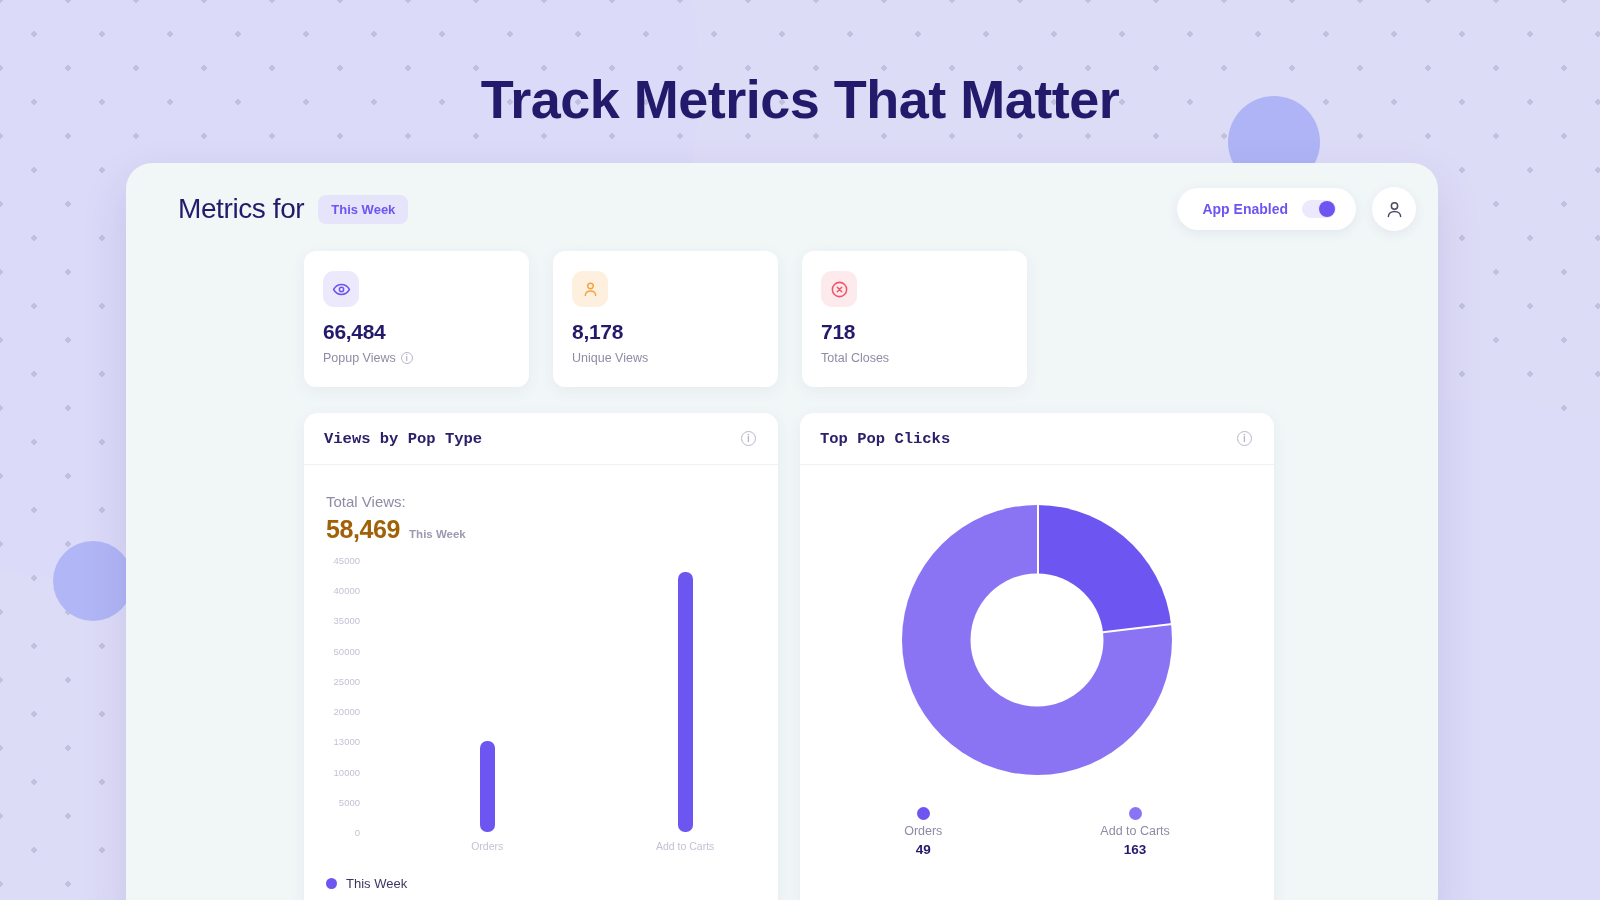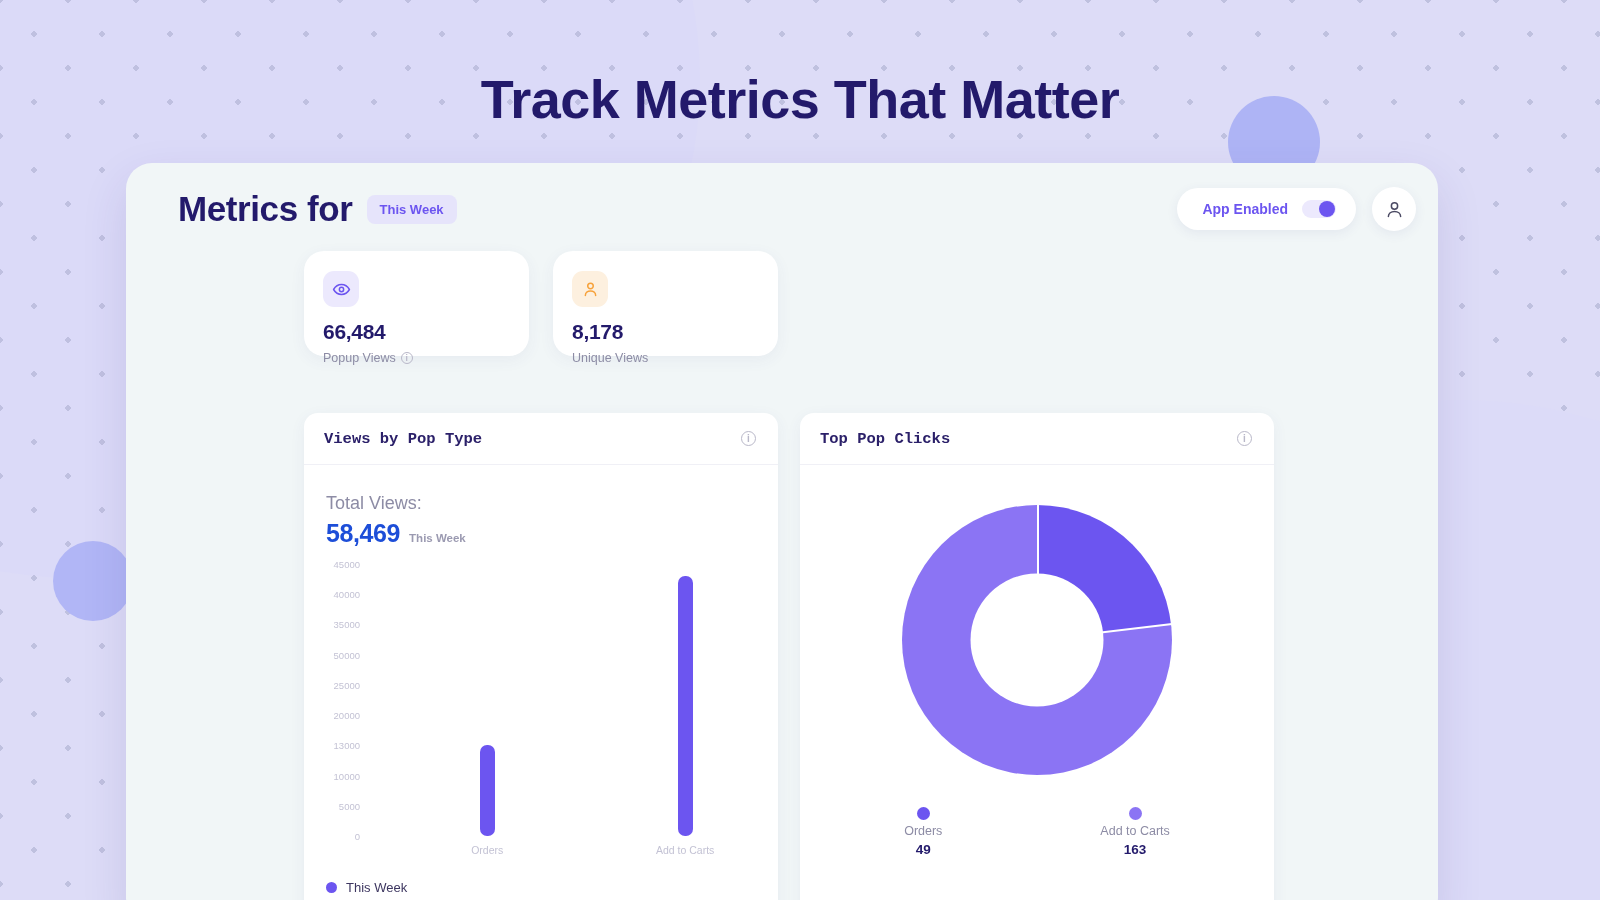--- a/index.html
+++ b/index.html
@@ -81,21 +81,21 @@
     position: absolute;
     left: 0; right: 0; top: 0;
     height: 92px;
     display: flex;
     align-items: center;
     justify-content: space-between;
     padding: 0 22px 0 52px;
   }
   .dash-title-wrap { display: flex; align-items: center; gap: 14px; }
   .dash-title {
-    font-size: 35px; font-weight: bold; color: #231a6b; letter-spacing: -.4px;
+    font-size: 28px; font-weight: normal; color: #231a6b; letter-spacing: -.4px;
   }
   .period-chip {
     background: #e6e4fb;
     color: #6c55f0;
     font-size: 13px;
     font-weight: bold;
     padding: 7px 13px;
     border-radius: 8px;
   }
   .header-right { display: flex; align-items: center; gap: 16px; }
@@ -123,23 +123,23 @@
     box-shadow: 0 3px 12px rgba(70,60,140,.08);
   }
 
   
   .stat-row {
     position: absolute;
     left: 178px; top: 88px;
     display: flex; gap: 24px;
   }
   .stat-card {
-    width: 225px; height: 105px;
-    background: #ffffff;
-    border-radius: 20px;
+    width: 225px; height: 136px;
+    background: #ffffff;
+    border-radius: 12px;
     padding: 20px 19px;
     box-shadow: 0 4px 16px rgba(70,60,140,.06);
   }
   .stat-icon {
     width: 36px; height: 36px;
     border-radius: 11px;
     display: flex; align-items: center; justify-content: center;
     margin-bottom: 13px;
   }
   .stat-value {
@@ -176,23 +176,23 @@
     border: 1.3px solid #b9b8c9;
     color: #b9b8c9;
     font-size: 10px; font-weight: bold;
     display: flex; align-items: center; justify-content: center;
     line-height: 1;
   }
   .info-circle.sm { width: 12px; height: 12px; font-size: 8.5px; border-width: 1.1px; }
 
   
   .totals-block { padding: 28px 0 0 22px; }
-  .totals-label { font-size: 18px; color: #8d8ca5; }
+  .totals-label { font-size: 15px; color: #8d8ca5; }
   .totals-row { display: flex; align-items: baseline; gap: 9px; margin-top: 5px; }
-  .totals-value { font-size: 25px; font-weight: bold; color: #1d4ed8; letter-spacing: -.4px; }
+  .totals-value { font-size: 25px; font-weight: bold; color: #a16207; letter-spacing: -.4px; }
   .totals-period { font-size: 11.5px; font-weight: bold; color: #9b9ab1; }
 
   .barchart {
     position: relative;
     margin: 16px 0 0 0;
     height: 300px;
   }
   .y-axis {
     position: absolute; left: 0; top: 0; bottom: 0; width: 62px;
   }
@@ -311,20 +311,32 @@
           <path d="M5.5 19.5c0-3.5 2.9-5.7 6.5-5.7s6.5 2.2 6.5 5.7"></path>
         </svg>
       </div>
       <div class="stat-value">8,178</div>
       <div class="stat-label">
         <span>Unique Views</span>
       </div>
     </div>
 
 
+    <div class="stat-card">
+      <div class="stat-icon" style="background:#fdeaed">
+        <svg width="19" height="19" viewBox="0 0 24 24" fill="none" stroke="#f2556a" stroke-width="1.9" stroke-linecap="round" stroke-linejoin="round">
+          <circle cx="12" cy="12" r="9"></circle>
+          <path d="M9.2 9.2l5.6 5.6M14.8 9.2l-5.6 5.6"></path>
+        </svg>
+      </div>
+      <div class="stat-value">718</div>
+      <div class="stat-label">
+        <span>Total Closes</span>
+      </div>
+    </div>
 
   </div>
 
   <div class="panel" id="panel-views">
     <div class="panel-head">
       <span class="panel-title">Views by Pop Type</span>
       <span class="info-circle">i</span>
     </div>
 
     <div class="totals-block">

